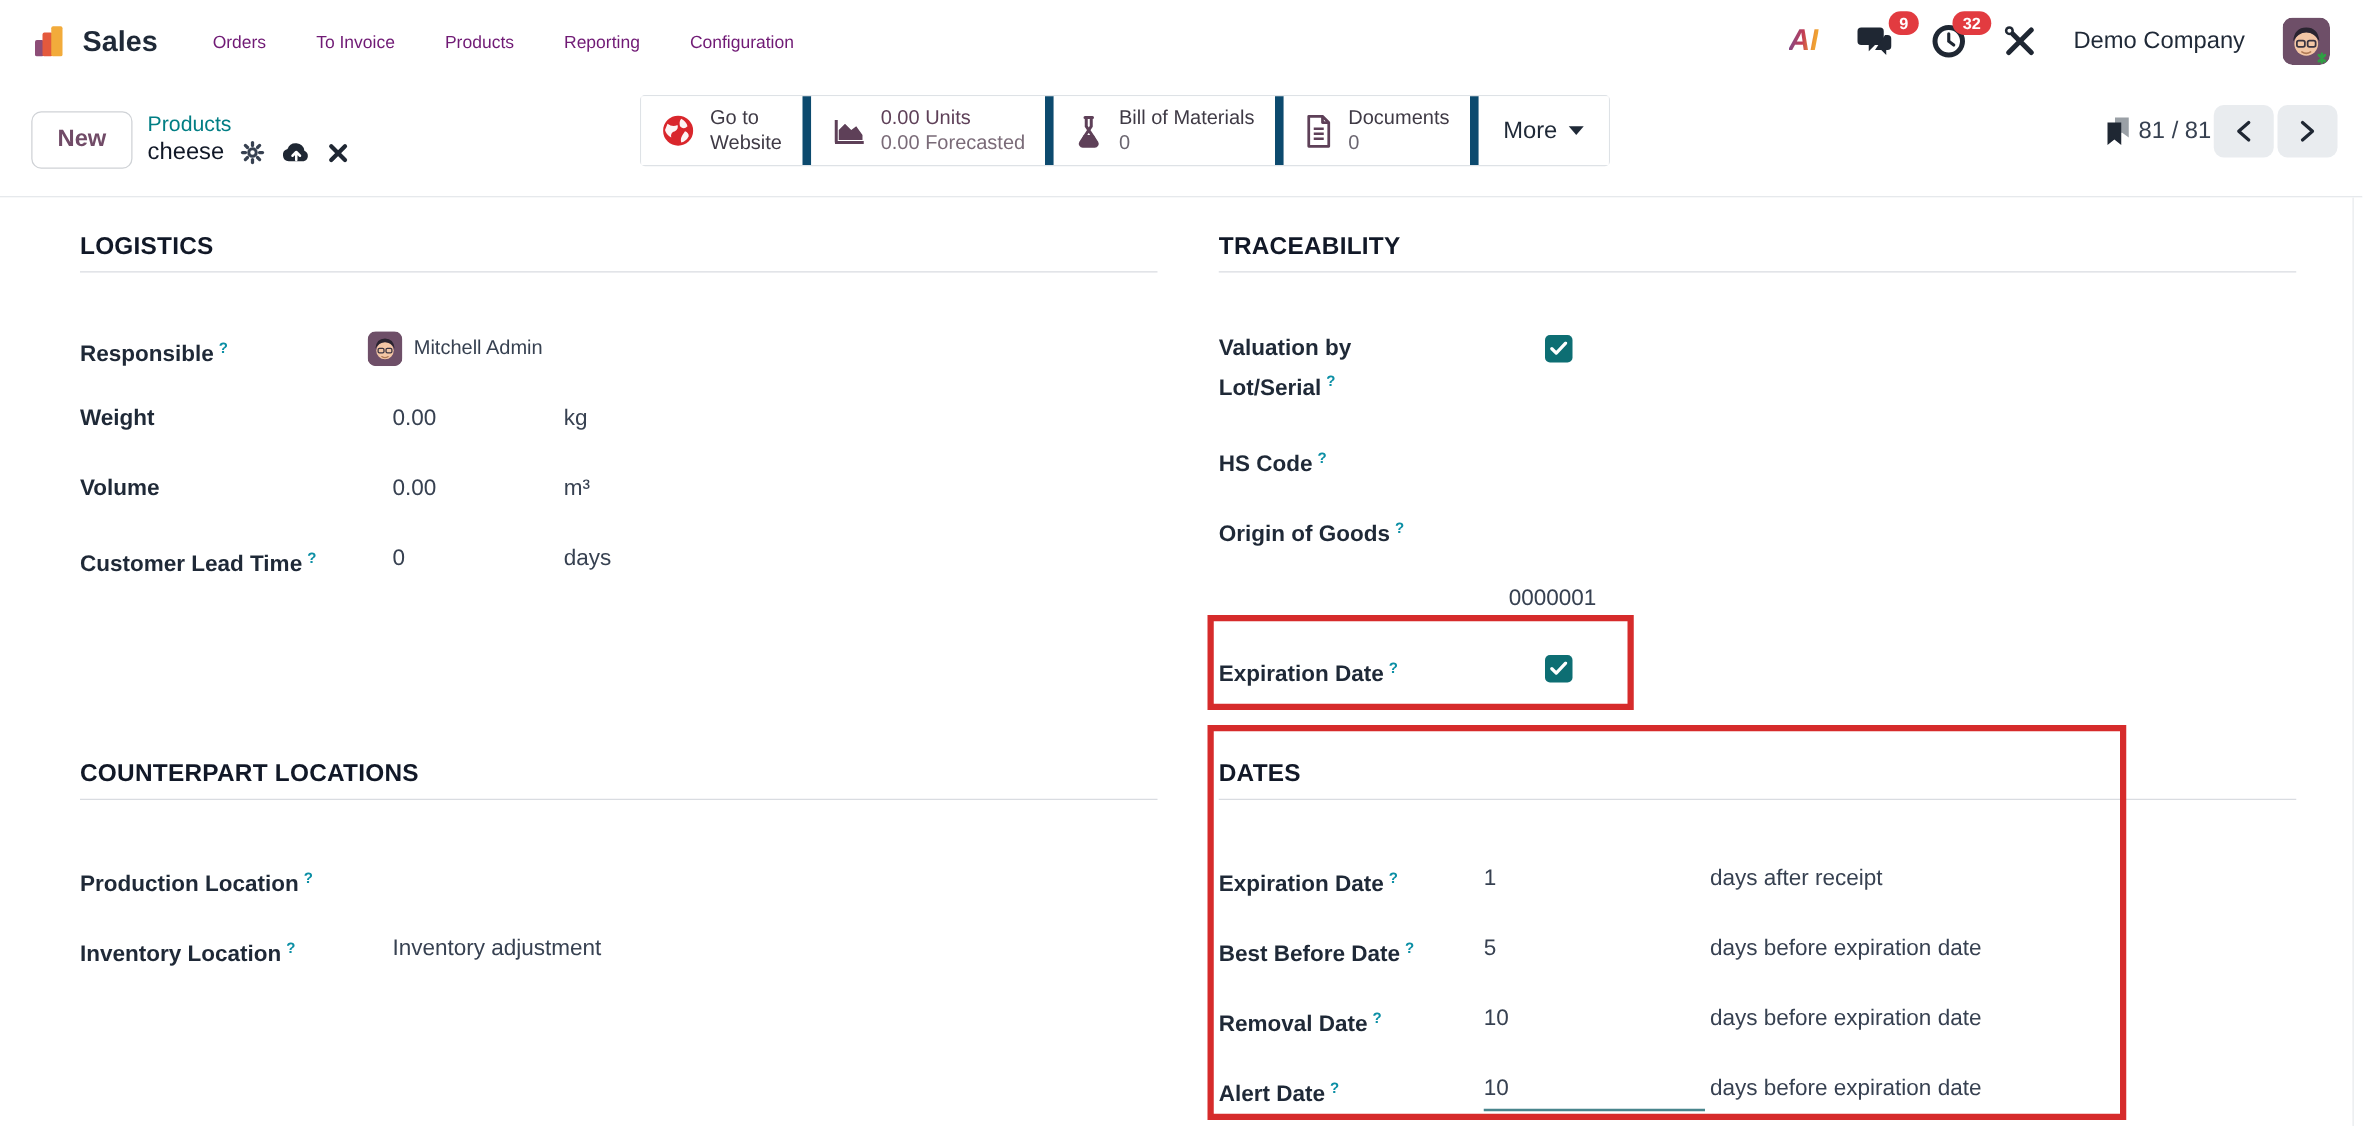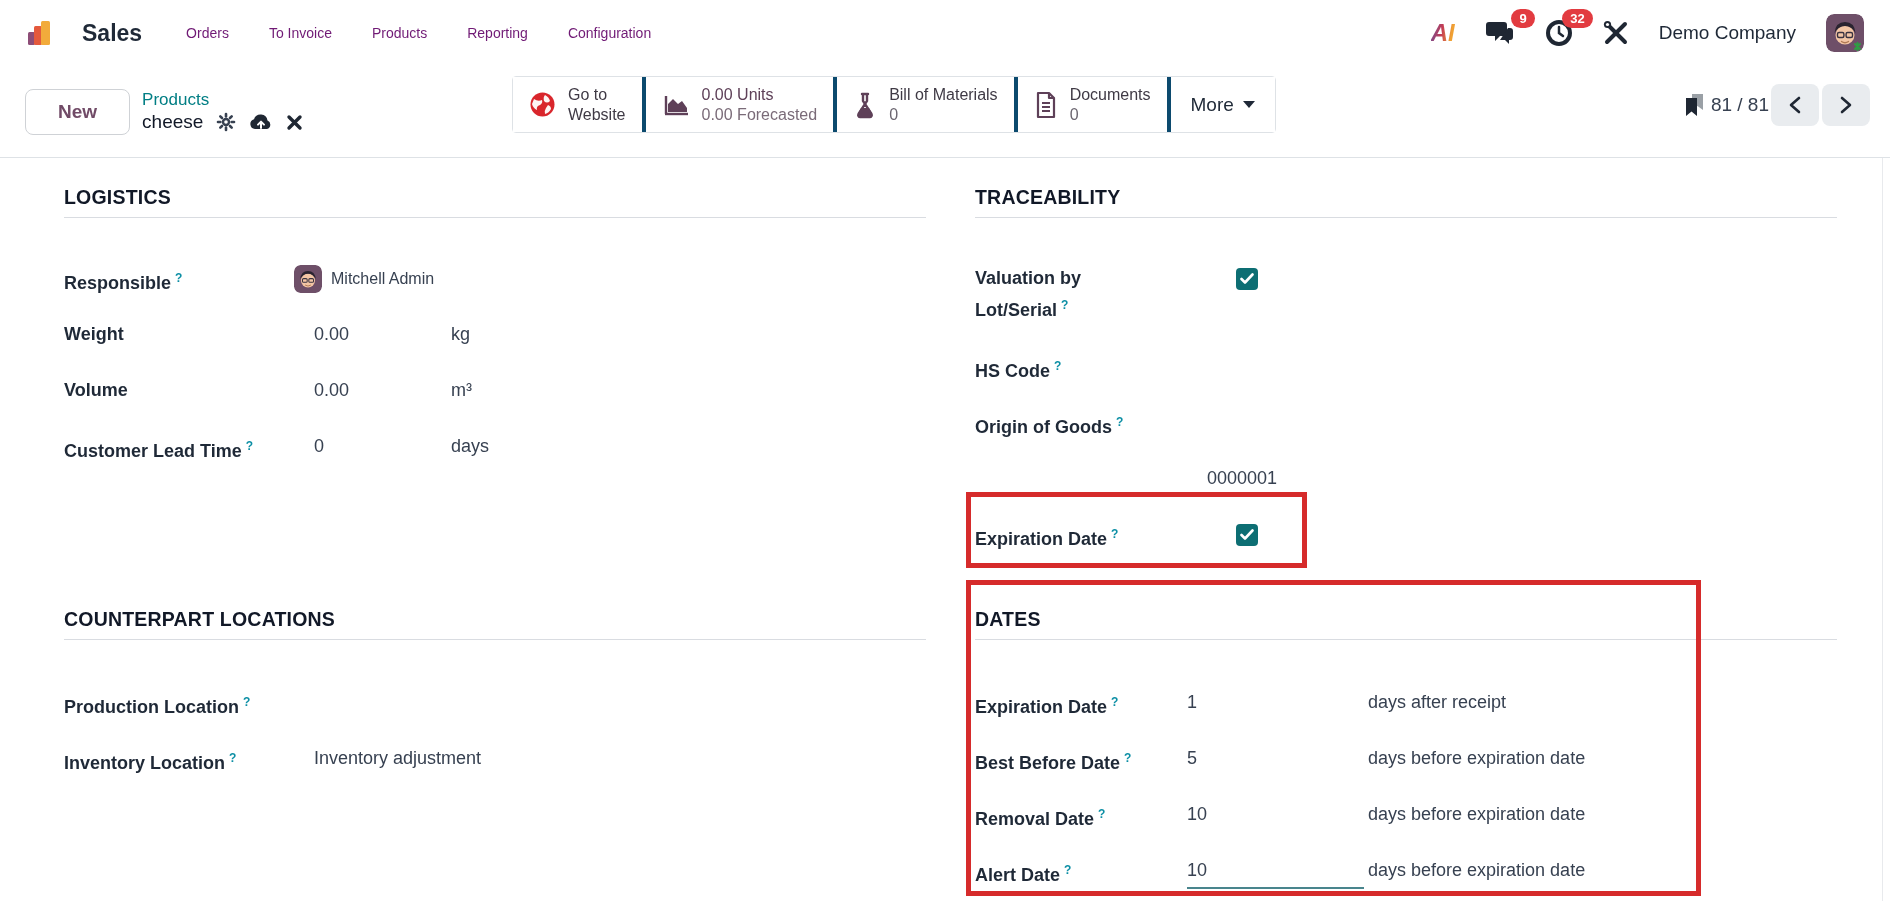--- a/index.html
+++ b/index.html
@@ -2,50 +2,50 @@
 <html><head>
 <meta charset="utf-8">
 <title>Odoo Sales - Product</title>
 <style>
   * { box-sizing: border-box; margin: 0; padding: 0; }
   html,body { width:1890px; height:901px; overflow:hidden; background:#fff;
     font-family:"Liberation Sans", sans-serif; color:#374151; }
 
   
   .navbar { height:66px; display:flex; align-items:center; padding:0 26px; background:#fff; }
-  .brand { display:flex; align-items:center; gap:28px; margin-right:44px; }
+  .brand { display:flex; align-items:center; gap:12px; margin-right:44px; }
   .app-name { font-size:23px; font-weight:600; color:#1f2937; }
   .nav-menu { display:flex; align-items:center; gap:40px; }
   .nav-item { font-size:14px; color:#701a75; cursor:pointer;text-align:right; }
   .nav-right { margin-left:auto; display:flex; align-items:center; gap:30px; }
   .icon-wrap { position:relative; display:flex; align-items:center; cursor:pointer; }
   .badge { position:absolute; top:-10px; right:-20px; background:#e23b40; color:#fff;
     font-size:13px; font-weight:700; border-radius:999px; padding:3px 8px; line-height:13px; }
   .ai-text { font-size:24px; font-weight:800; font-style:italic;
     background:linear-gradient(100deg,#7d4a8a 10%, #c43c54 45%, #f0a132 80%);
     -webkit-background-clip:text; background-clip:text; color:transparent; }
   .company-name { font-size:19px; color:#1f2937; }
   .avatar-lg { width:38px; height:38px; border-radius:8px; overflow:hidden; flex:0 0 auto; }
 
   
   .control-panel { position:relative; height:92px; border-bottom:1px solid #dee2e6;
     display:flex; align-items:center; padding:0 25px; background:#fff; }
-  .btn-new { height:46px; padding:0 32px; border:1px solid #cfd2d6; border-radius:8px;
+  .btn-new { height:46px; padding:0 20px; border:1px solid #cfd2d6; border-radius:8px;
     background:#fff; color:#714B67; font-size:19px; font-weight:600; cursor:pointer;
     font-family:"Liberation Sans", sans-serif; }
   .crumbs { margin-left:12px; display:flex; flex-direction:column; gap:1px; }
   .crumb-parent { font-size:17px; color:#017e84; cursor:pointer; }
   .crumb-line { display:flex; align-items:center; gap:13px; }
   .crumb-current { font-size:19px; color:#111827; }
   .mini-icon { display:flex; align-items:center; cursor:pointer; }
 
   .stat-box { position:absolute; left:512px; top:10px; display:flex; align-items:stretch;
     border:1px solid #dee2e6; border-radius:4px; background:#fff; }
   .stat-btn { display:flex; align-items:center; gap:12px; padding:6px 16px;
-    border-right:4px solid #0c4a6e; min-height:55px; cursor:pointer; background:#fff; }
+    border-right:7px solid #0c4a6e; min-height:55px; cursor:pointer; background:#fff; }
   .stat-btn:last-child { border-right:none; }
   .stat-text { display:flex; flex-direction:column; justify-content:center; }
   .stat-l1 { font-size:16px; color:#3f3a45; line-height:20px; }
   .stat-l2 { font-size:16px; color:#6b6670; line-height:20px; }
   .stat-units .stat-l1 { color:#5e4058; }
   .stat-units .stat-l2 { color:#7a6b78; }
   .more-btn { display:flex; align-items:center; gap:9px; padding:6px 20px; min-height:55px;
     font-size:19px; color:#1f2937; cursor:pointer; background:#fff; }
   .caret-down { width:0; height:0; border-left:6px solid transparent; border-right:6px solid transparent;
     border-top:7px solid #1f2937; display:inline-block; }

